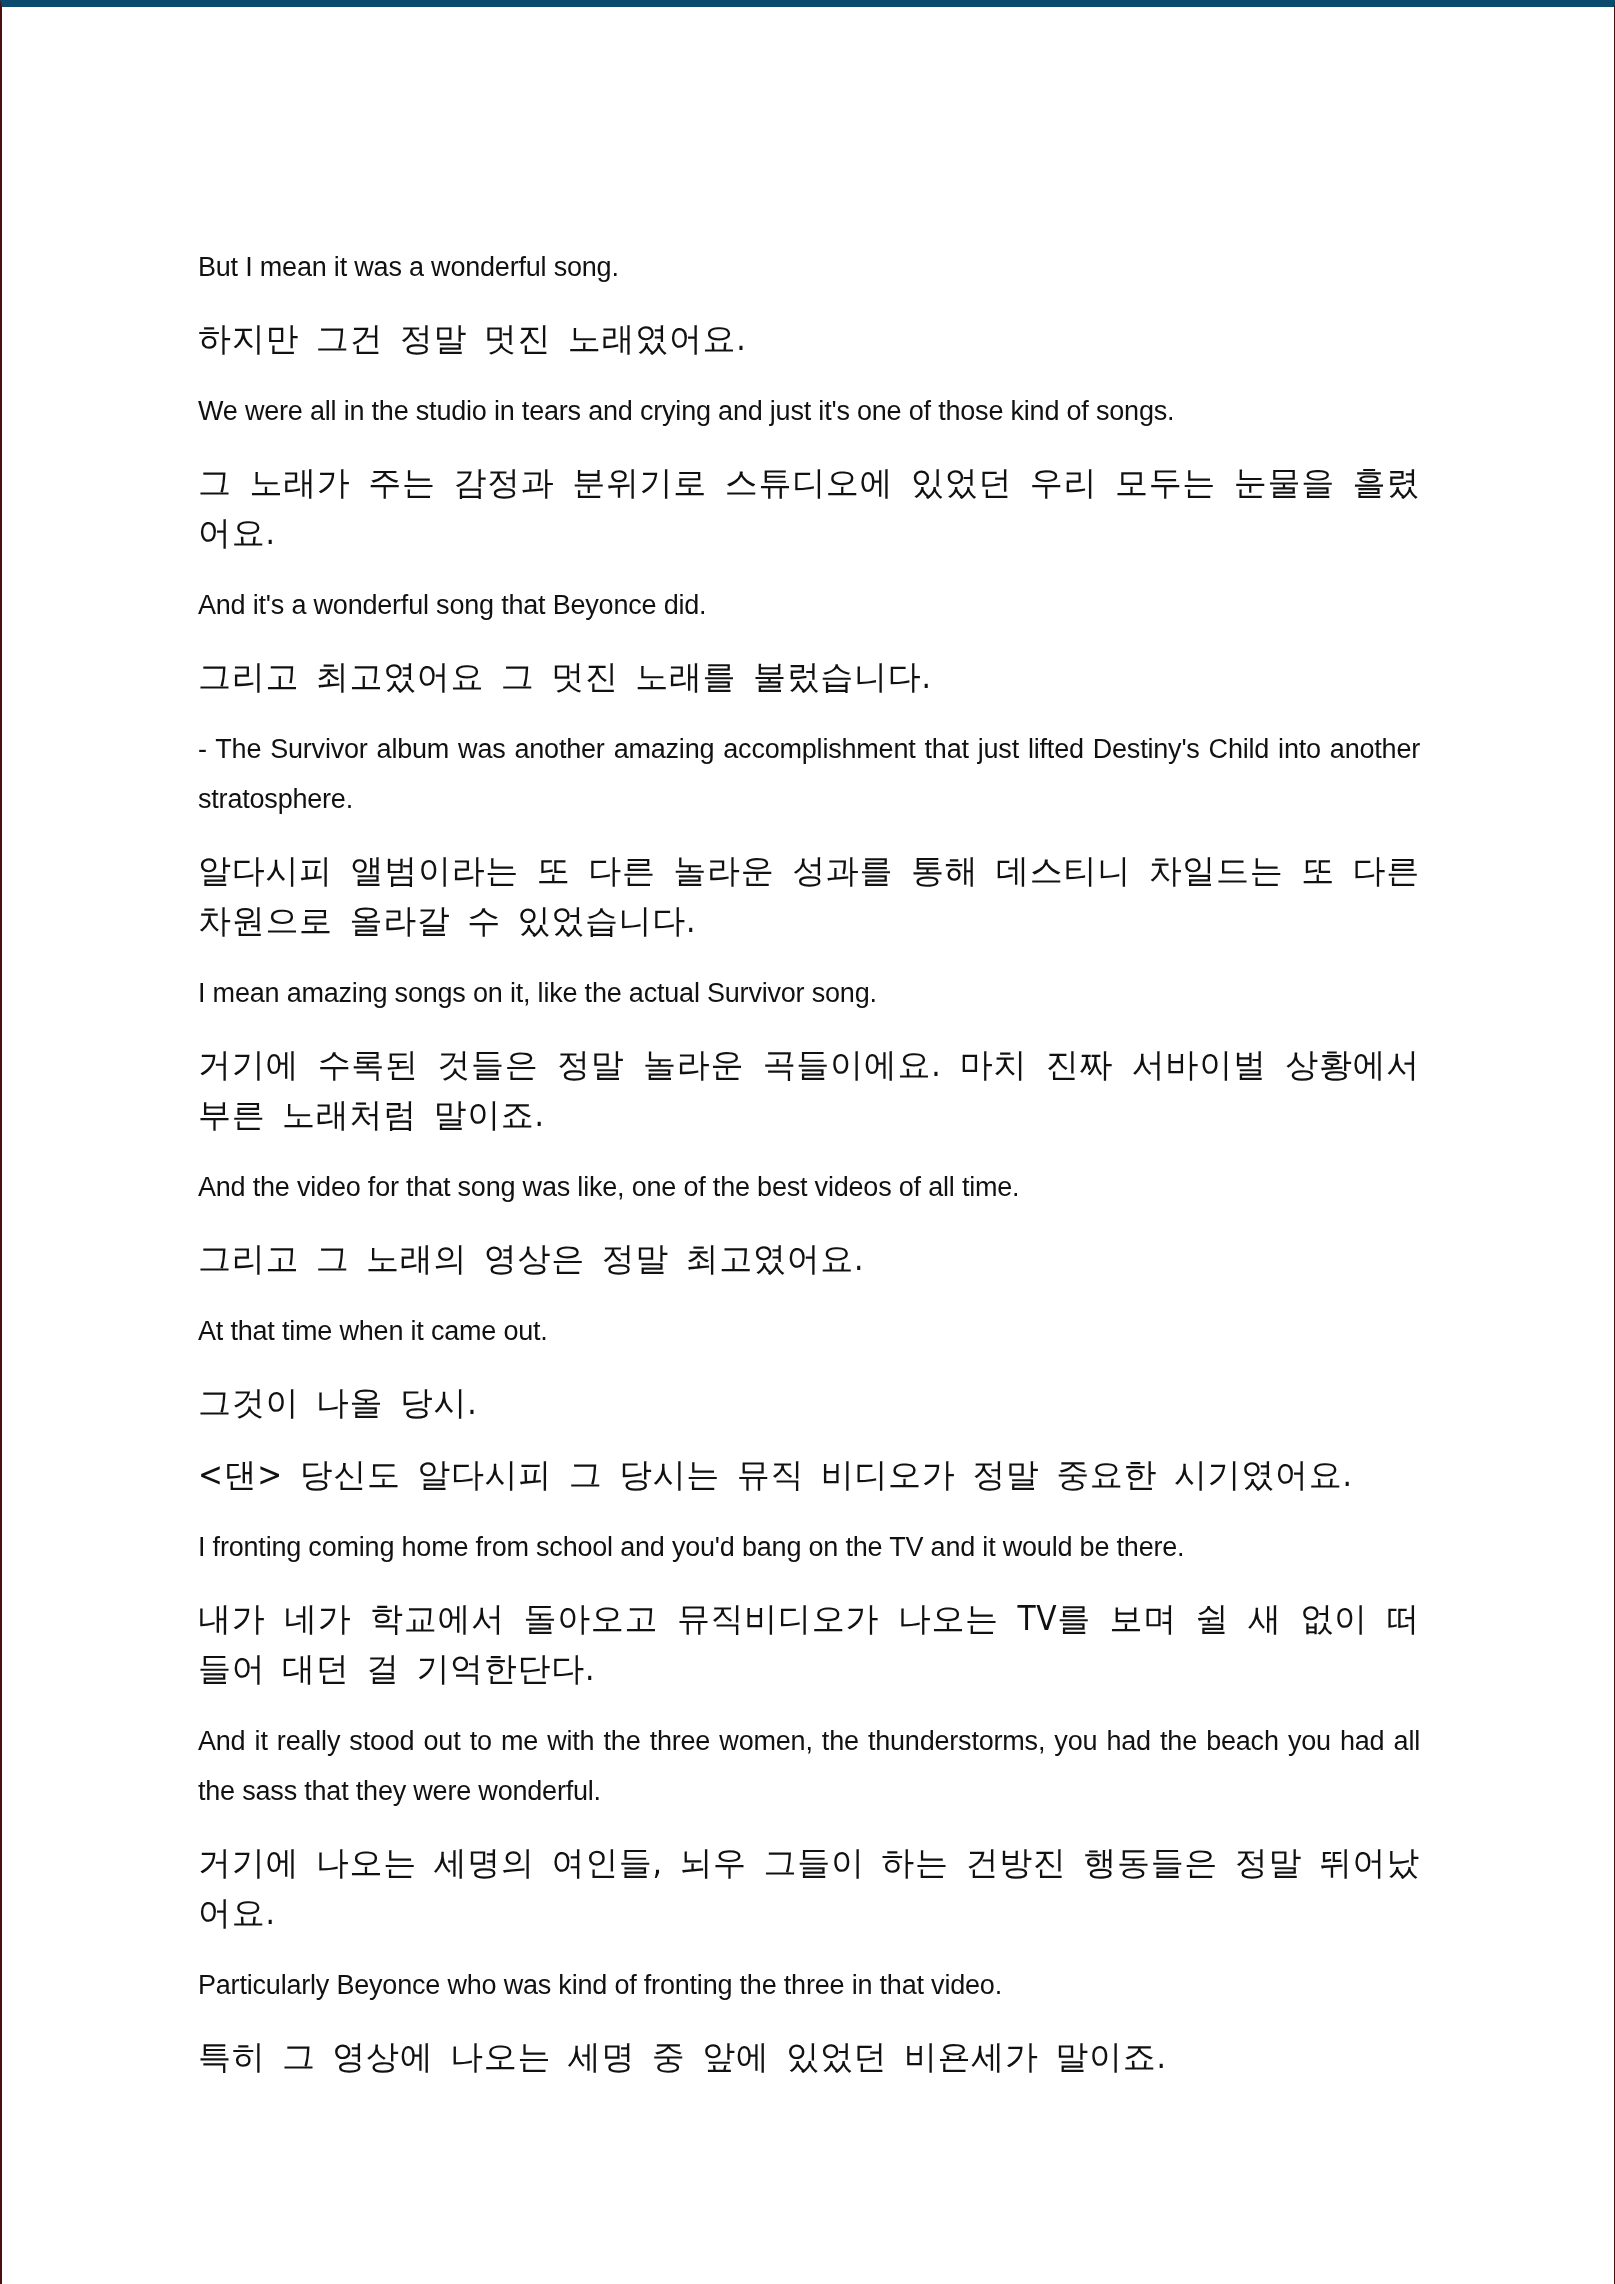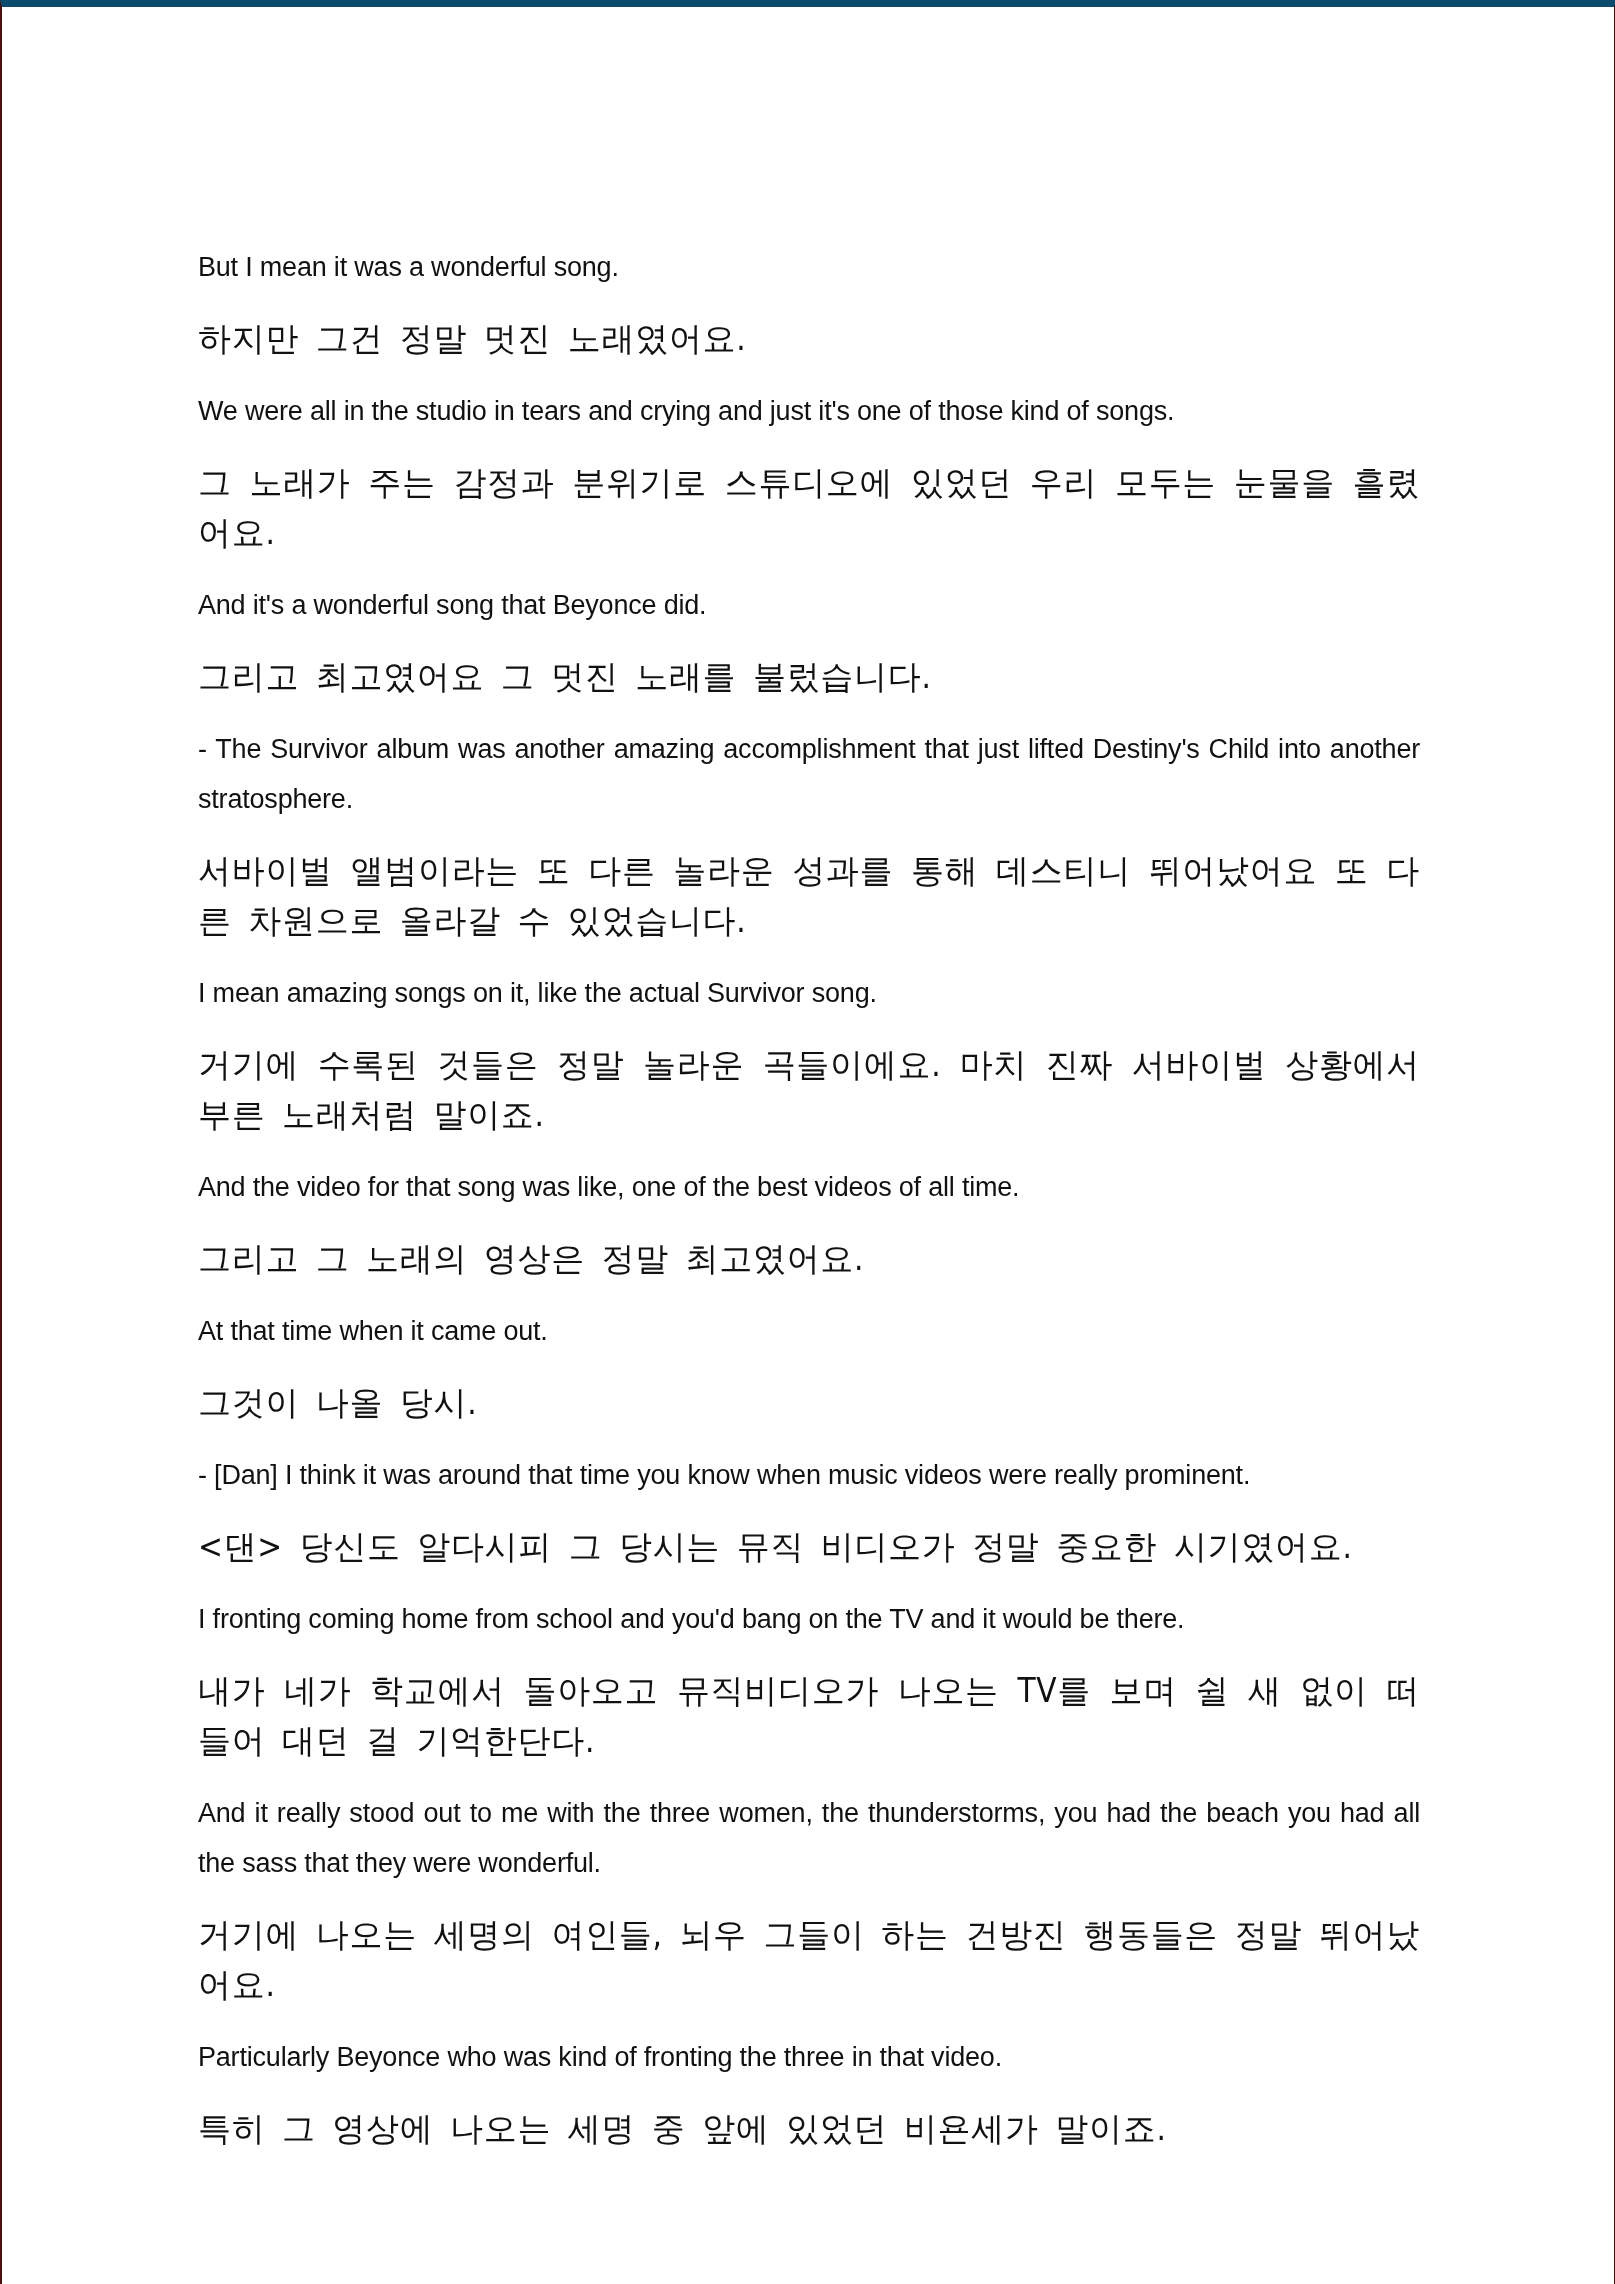--- a/index.html
+++ b/index.html
@@ -58,28 +58,27 @@
 
 <div class="page">
   <div class="content">
     <p class="para en">But I mean it was a wonderful song.</p>
     <p class="para ko">하지만 그건 정말 멋진 노래였어요.</p>
     <p class="para en">We were all in the studio in tears and crying and just it's one of those kind of songs.</p>
     <p class="para ko">그 노래가 주는 감정과 분위기로 스튜디오에 있었던 우리 모두는 눈물을 흘렸어요.</p>
     <p class="para en">And it's a wonderful song that Beyonce did.</p>
     <p class="para ko">그리고 최고였어요 그 멋진 노래를 불렀습니다.</p>
     <p class="para en">- The Survivor album was another amazing accomplishment that just lifted Destiny's Child into another stratosphere.</p>
-    <p class="para ko">서바이벌 앨범이라는 또 다른 놀라운 성과를 통해 데스티니 뛰어났어요 또 다른 차원으로 올라갈 수 있었습니다.</p>
+    <p class="para ko">알다시피 앨범이라는 또 다른 놀라운 성과를 통해 데스티니 차일드는 또 다른 차원으로 올라갈 수 있었습니다.</p>
     <p class="para en">I mean amazing songs on it, like the actual Survivor song.</p>
     <p class="para ko">거기에 수록된 것들은 정말 놀라운 곡들이에요. 마치 진짜 서바이벌 상황에서 부른 노래처럼 말이죠.</p>
     <p class="para en">And the video for that song was like, one of the best videos of all time.</p>
     <p class="para ko">그리고 그 노래의 영상은 정말 최고였어요.</p>
     <p class="para en">At that time when it came out.</p>
     <p class="para ko">그것이 나올 당시.</p>
-    <p class="para en">- [Dan] I think it was around that time you know when music videos were really prominent.</p>
     <p class="para ko">&lt;댄&gt; 당신도 알다시피 그 당시는 뮤직 비디오가 정말 중요한 시기였어요.</p>
     <p class="para en">I fronting coming home from school and you'd bang on the TV and it would be there.</p>
     <p class="para ko">내가 네가 학교에서 돌아오고 뮤직비디오가 나오는 TV를 보며 쉴 새 없이 떠들어 대던 걸 기억한단다.</p>
     <p class="para en">And it really stood out to me with the three women, the thunderstorms, you had the beach you had all the sass that they were wonderful.</p>
     <p class="para ko">거기에 나오는 세명의 여인들, 뇌우 그들이 하는 건방진 행동들은 정말 뛰어났어요.</p>
     <p class="para en">Particularly Beyonce who was kind of fronting the three in that video.</p>
     <p class="para ko">특히 그 영상에 나오는 세명 중 앞에 있었던 비욘세가 말이죠.</p>
   </div>
 </div>
 

